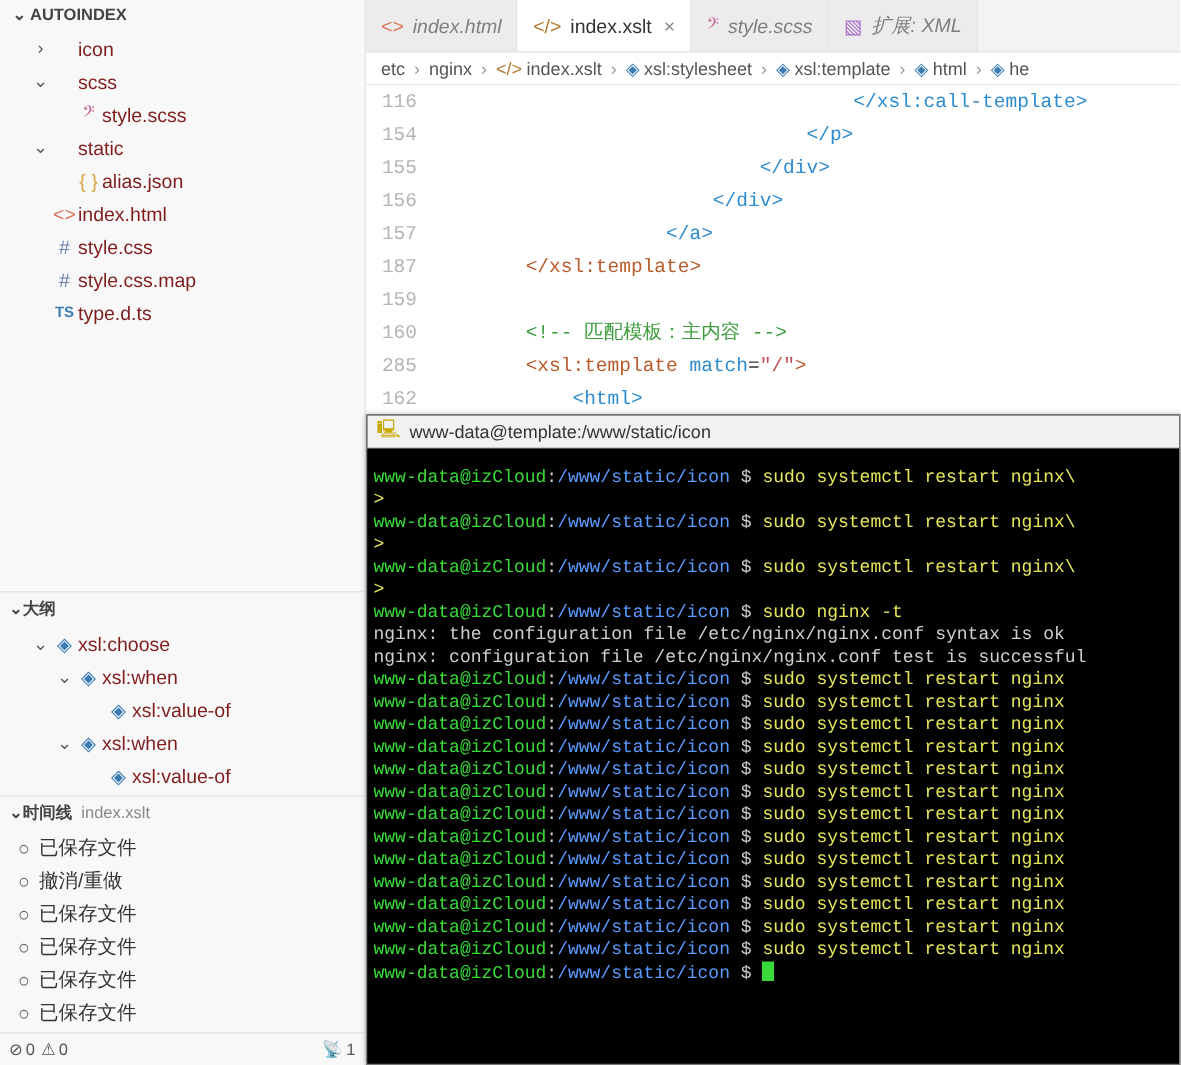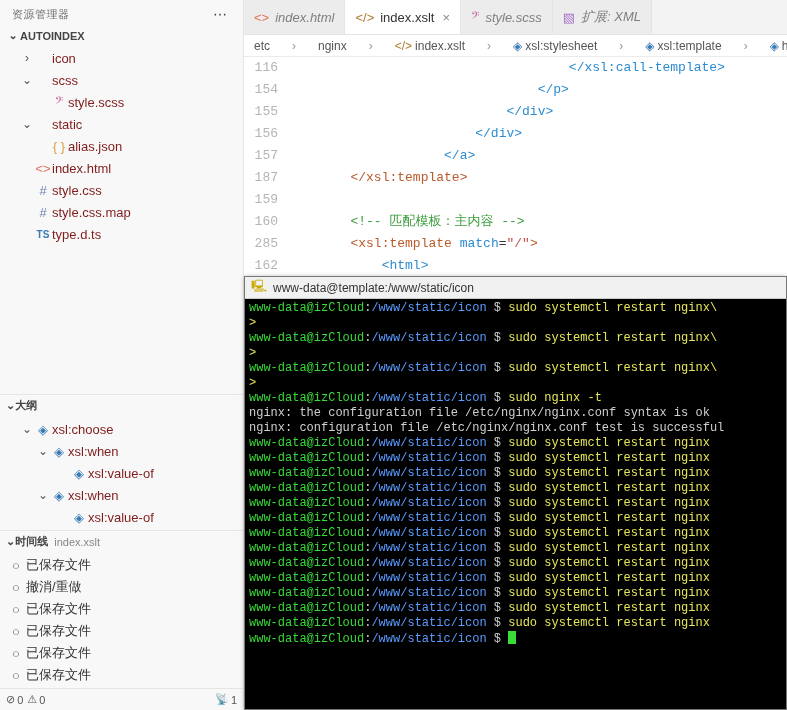--- a/index.html
+++ b/index.html
@@ -30,35 +30,35 @@
 .timeline-row .circ { width: 14px; color: #555; }
 .statusbar { height: 22px; border-top: 1px solid #e5e5e5; display: flex; align-items: center; padding: 0 6px; font-size: 11px; color: #555; gap: 4px; }
 .statusbar .sbicon { display: inline-flex; align-items: center; gap: 2px; }
 
 .main { flex: 1; display: flex; flex-direction: column; min-width: 0; position: relative; }
 .tabbar { display: flex; height: 35px; background: #f3f3f3; border-bottom: 1px solid #e5e5e5; }
 .tab { display: flex; align-items: center; padding: 0 10px; gap: 6px; border-right: 1px solid #e5e5e5; color: #7f7f7f; font-style: italic; font-size: 13px; cursor: pointer; background: #ececec; }
 .tab.active { background: #fff; color: #333; font-style: normal; }
 .tab .fi { font-style: normal; }
 .tab .close-x { color: #888; font-size: 13px; margin-left: 2px; }
-.breadcrumb { display: flex; align-items: center; height: 22px; padding: 0 10px; gap: 20px; color: #555; font-size: 12px; border-bottom: 1px solid #eaeaea; overflow: hidden; white-space: nowrap; }
+.breadcrumb { display: flex; align-items: center; height: 22px; padding: 0 10px; gap: 4px; color: #555; font-size: 12px; border-bottom: 1px solid #eaeaea; overflow: hidden; white-space: nowrap; }
 .breadcrumb .sep { color: #999; margin: 0 2px; }
 .breadcrumb .bi { display: inline-flex; align-items: center; gap: 3px; }
 .editor { flex: 1; display: flex; font-family: Consolas, "Courier New", monospace; font-size: 13px; line-height: 22px; background: #fff; overflow: hidden; position: relative; }
 .gutter { width: 44px; text-align: right; color: #b5b5b5; padding-right: 10px; user-select: none; }
 .codecol { flex: 1; white-space: pre; color: #333; position: relative; overflow: hidden; }
 .tag-b { color: #2d8bd0; }
 .tag-n { color: #b95a2a; }
 .tag-g { color: #3a9c3a; }
 .str { color: #c45050; }
 
 .terminal-window { position: absolute; left: 0; top: 276px; width: 543px; height: 434px; background: #000; border: 1px solid #777; box-shadow: 0 0 4px rgba(0,0,0,0.25); display: flex; flex-direction: column; }
 .term-title { height: 22px; background: #f1f1f1; border-bottom: 1px solid #ccc; display: flex; align-items: center; padding: 0 6px; font-size: 12px; color: #333; gap: 6px; }
 .term-title .ticn { color: #c9a800; }
-.term-body { flex: 1; background: #000; overflow: hidden; font-family: Consolas, "Courier New", monospace; font-size: 12px; line-height: 15px; color: #cfcfcf; padding: 2px 4px; white-space: pre; }
+.term-body { flex: 1; background: #000; overflow: hidden; font-family: Consolas, "Courier New", monospace; font-size: 12px; line-height: 15px; color: #cfcfcf; padding: 12px 4px; white-space: pre; }
 .g { color: #39db39; }
 .y { color: #e6e65a; }
 .bl { color: #5a9cff; }
 .w { color: #cfcfcf; }
 .cursor { background: #39db39; display: inline-block; width: 8px; height: 13px; vertical-align: -2px; }
 
 
 .ic-html { color: #e0735a; }
 .ic-scss { color: #c86b9e; }
 .ic-json { color: #d9a33c; }
@@ -66,24 +66,20 @@
 .ic-img { color: #a86ec9; }
 .ic-xsl { color: #b07a2c; }
 .ic-cube { color: #3a7bb5; }
 .ic-htag { color: #6a7fae; }
 </style>
 </head>
 <body>
 
 <div class="app">
   <div class="sidebar">
-    <div class="explorer-header">
-      <span class="explorer-title">资源管理器</span>
-      <span class="more-dots">⋯</span>
-    </div>
     <div class="section-header">
       <span class="chev">⌄</span>
       <span>AUTOINDEX</span>
     </div>
     <div class="tree" id="file-tree">
         <div class="tree-row indent1">
           <span class="chev">›</span>
           <span class="icon"></span>
           <span class="label">icon</span>
         </div>

